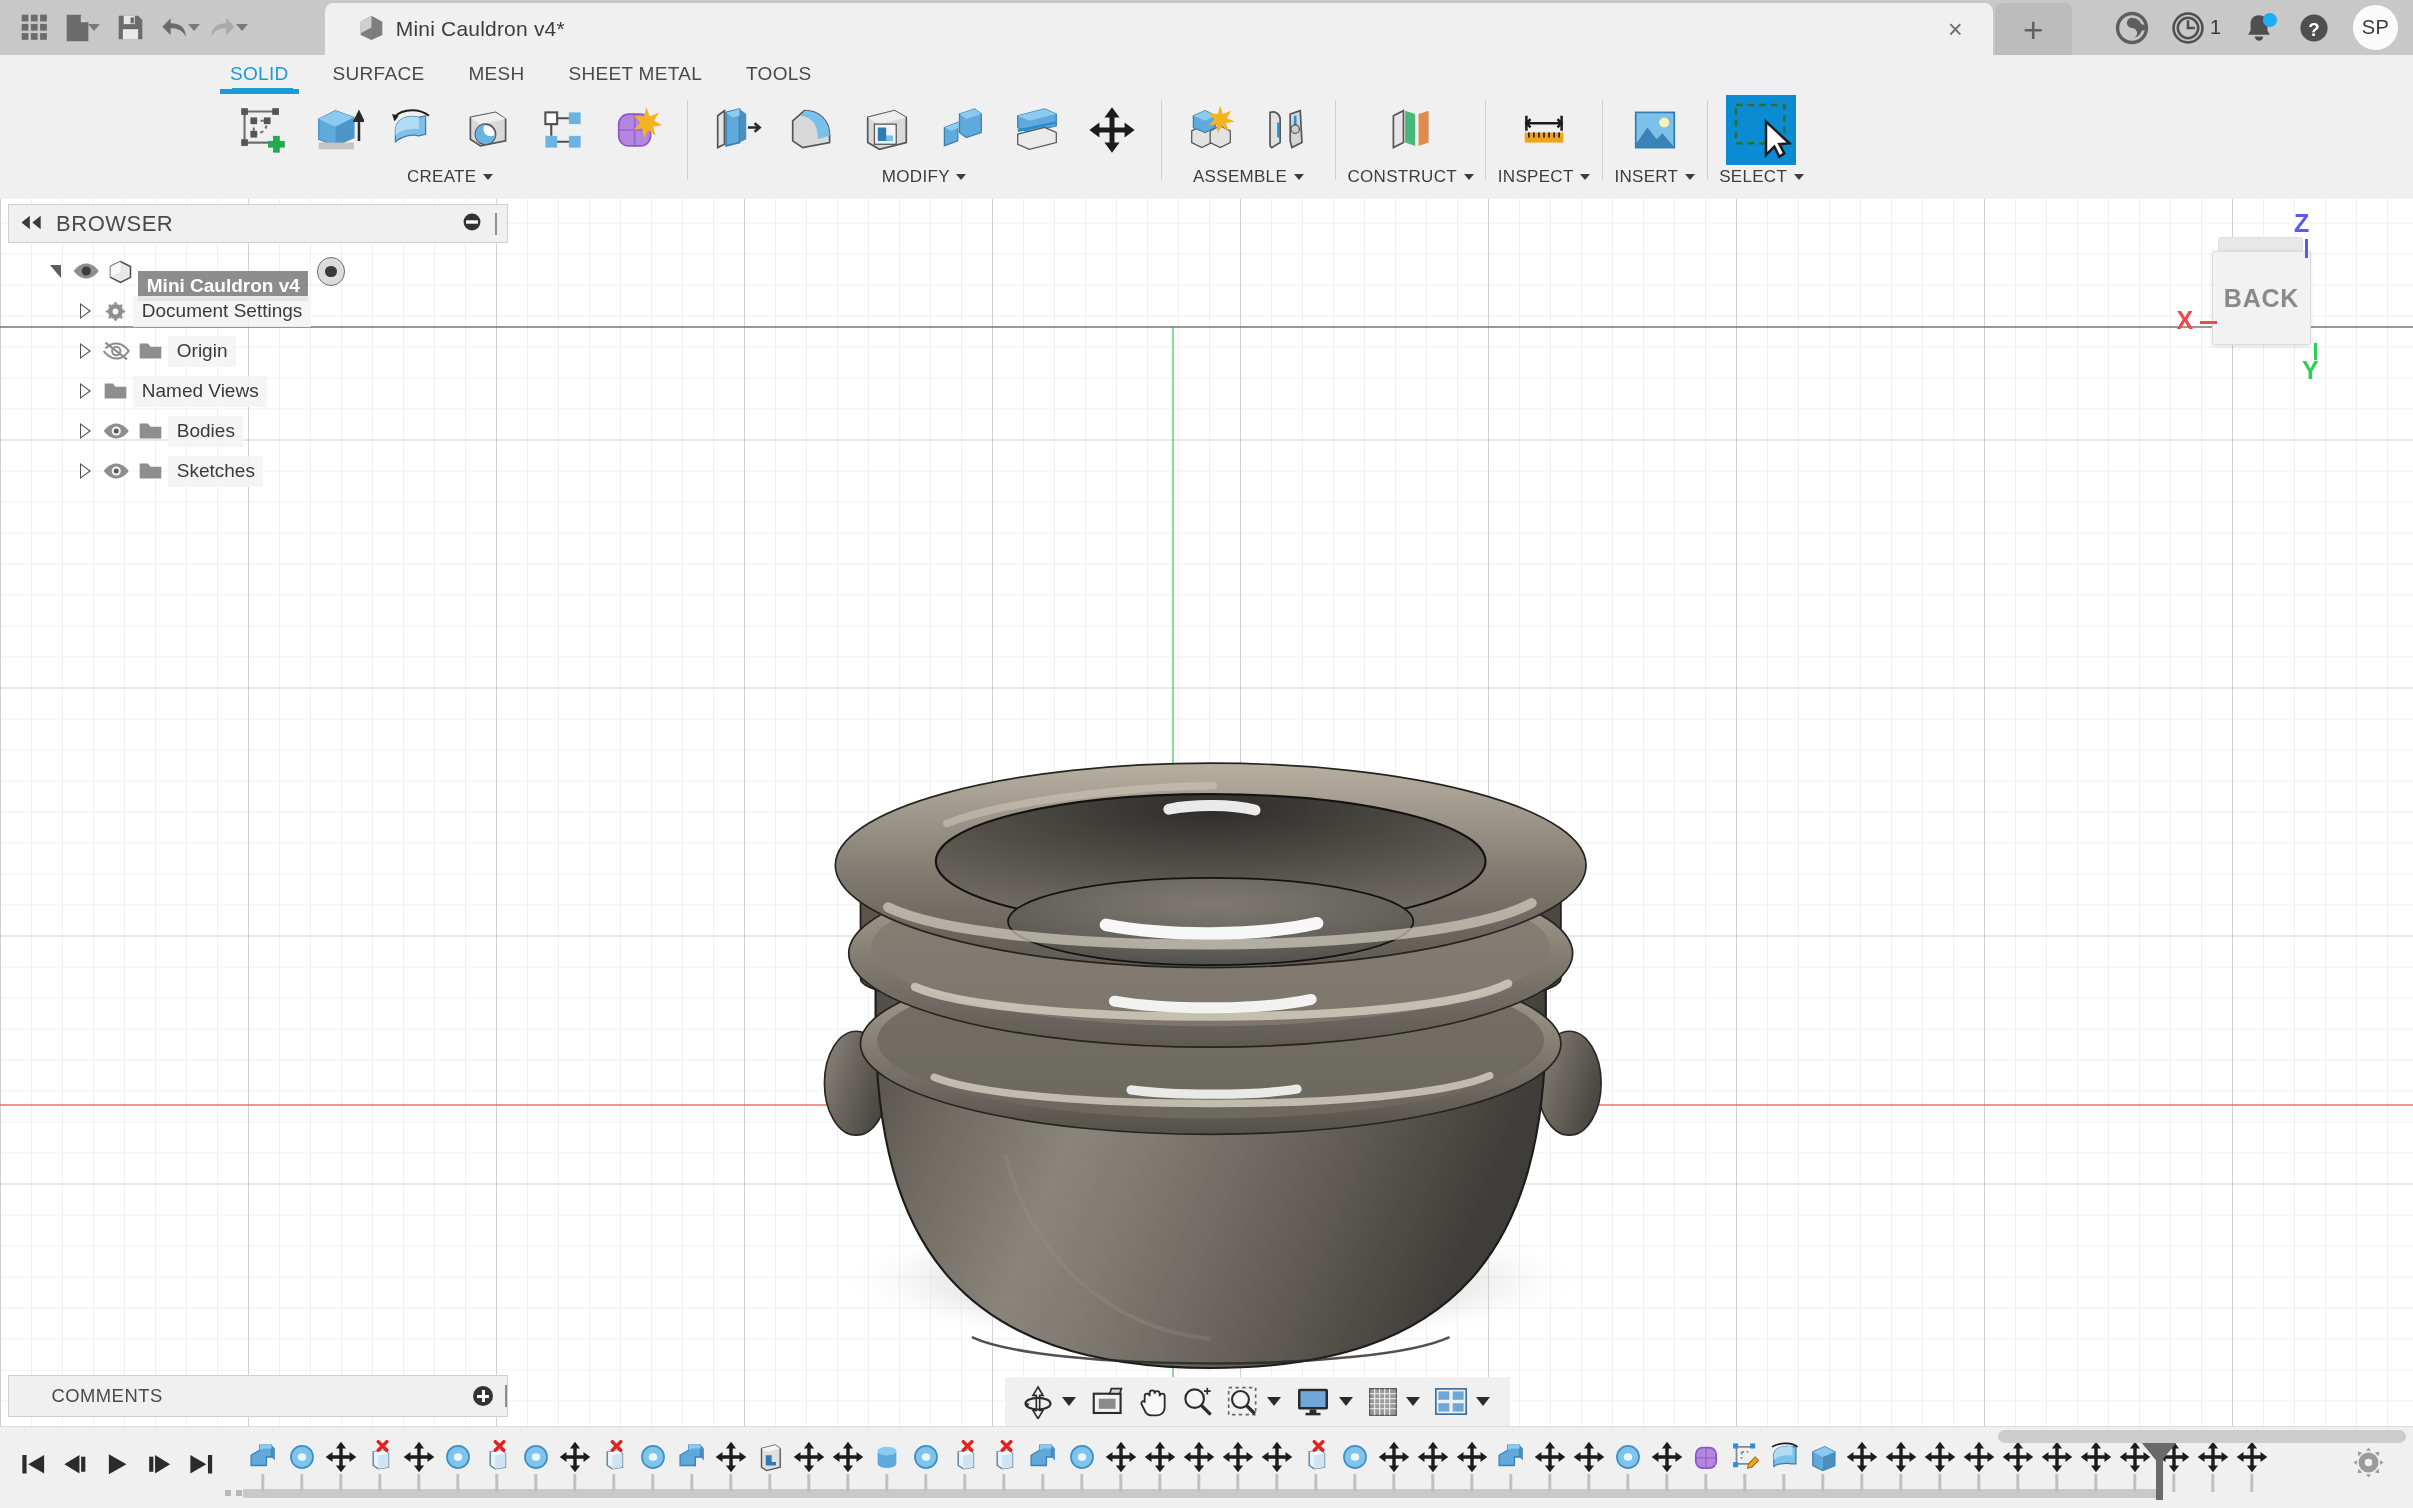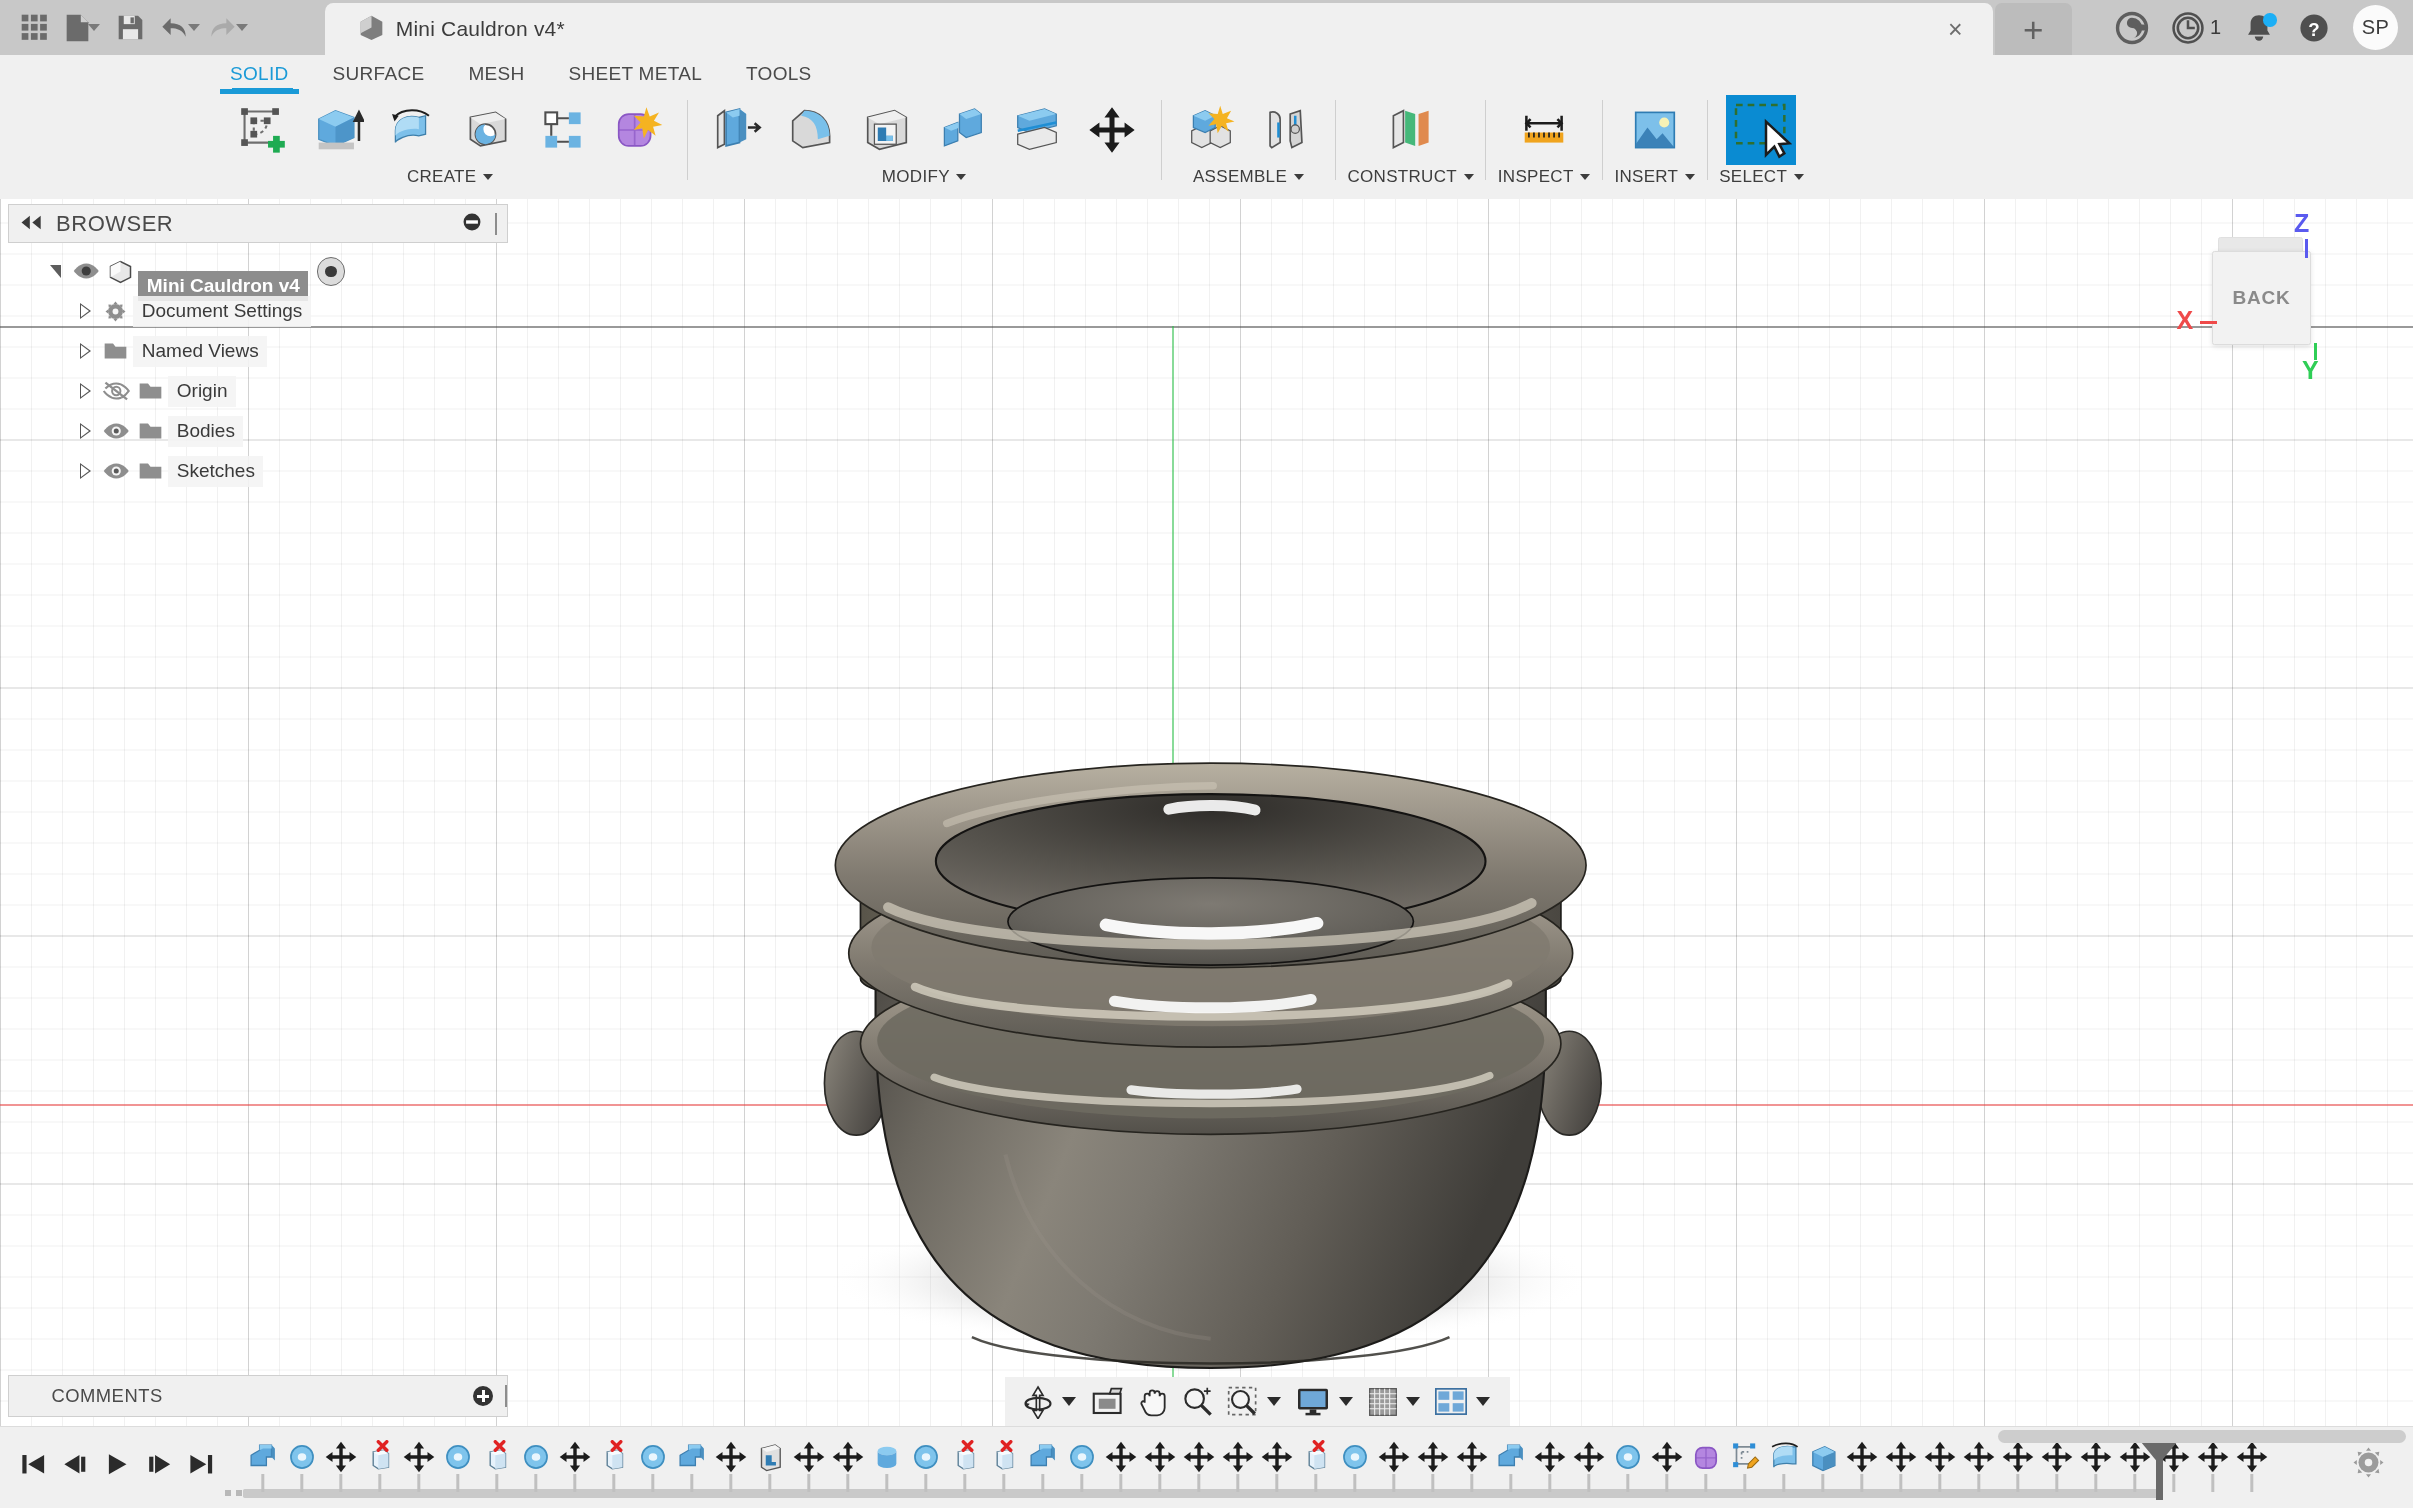--- a/index.html
+++ b/index.html
@@ -188,21 +188,21 @@
   .vc-box {
     position: absolute; left: 44px; top: 44px; width: 99px; height: 94px;
     background: #f2f2f2; border: 1.7px solid #dcdcdc; border-radius: 2.5px;
     display: flex; align-items: center; justify-content: center;
     box-shadow: 0 1.7px 5px rgba(0,0,0,0.10);
   }
   .vc-top {
     position: absolute; left: 50px; top: 30px; width: 85px; height: 17px;
     background: #e8e8e8; border: 1.7px solid #e0e0e0; border-radius: 2.5px 2.5px 0 0;
   }
-  .vc-face { font-size: 19px; color: #8a8a8a; font-weight: bold; letter-spacing: 0.8px; }
+  .vc-face { font-size: 25px; color: #8a8a8a; font-weight: bold; letter-spacing: 0.8px; }
   .vc-z { position: absolute; left: 126px; top: 1.7px; font-size: 25px; color: #5a5aef; font-weight: bold; }
   .vc-z-line { position:absolute; left:137px; top:32px; width:2.5px; height:18.4px; background:#5a5aef; }
   .vc-x { position: absolute; left: 8.4px; top: 99px; font-size: 25px; color: #ef4a4a; font-weight: bold; }
   .vc-x-line { position:absolute; left:32px; top:114px; width:17px; height:2.5px; background:#ef4a4a; }
   .vc-y { position: absolute; left: 134px; top: 149px; font-size: 25px; color: #2fce56; font-weight: bold; }
   .vc-y-line { position:absolute; left:146px; top:136px; width:2.5px; height:17px; background:#2fce56; }
 
   
   .model { position: absolute; left: 0; top: 0; width: 2413px; height: 1228px; pointer-events: none; }
 
@@ -778,46 +778,46 @@
             <circle cx="15" cy="15" r="3.5" fill="#f6f6f6"></circle>
           </svg>
         </span>
         <span class="tlabel">Document Settings</span>
       </div>
 
       <div class="trow" style="padding-left:65px">
         <span class="twist">
           <span class="tri-right"></span>
         </span>
-        <span class="ticon">
-          <svg width="25" height="22" viewBox="0 0 30 26">
-            <path d="M2 4 h10 l3 4 h13 v14 H2 Z" fill="#8e8e8e"></path>
-          </svg>
-        </span>
-        <span class="tlabel">Named Views</span>
-      </div>
-
-      <div class="trow" style="padding-left:65px">
-        <span class="twist">
-          <span class="tri-right"></span>
-        </span>
         <span class="eye">
           <svg width="28.5" height="20" viewBox="0 0 34 24">
             <path d="M4 9 C9 4 14 3 17 3 C26 3 32 12 32 12 C30 15 27 18 23 20" fill="none" stroke="#8e8e8e" stroke-width="2.6"></path>
             <path d="M2 12 C2 12 8 21 17 21 C19 21 21 20.6 23 20" fill="none" stroke="#8e8e8e" stroke-width="2.6"></path>
             <circle cx="17" cy="12" r="5" fill="none" stroke="#8e8e8e" stroke-width="2.4"></circle>
             <path d="M4 2 L30 22" stroke="#8e8e8e" stroke-width="2.8"></path>
           </svg>
         </span>
         <span class="ticon">
           <svg width="25" height="22" viewBox="0 0 30 26">
             <path d="M2 4 h10 l3 4 h13 v14 H2 Z" fill="#8e8e8e"></path>
           </svg>
         </span>
         <span class="tlabel">Origin</span>
+      </div>
+
+      <div class="trow" style="padding-left:65px">
+        <span class="twist">
+          <span class="tri-right"></span>
+        </span>
+        <span class="ticon">
+          <svg width="25" height="22" viewBox="0 0 30 26">
+            <path d="M2 4 h10 l3 4 h13 v14 H2 Z" fill="#8e8e8e"></path>
+          </svg>
+        </span>
+        <span class="tlabel">Named Views</span>
       </div>
 
       <div class="trow" style="padding-left:65px">
         <span class="twist">
           <span class="tri-right"></span>
         </span>
         <span class="eye">
           <svg width="28.5" height="20" viewBox="0 0 34 24">
             <path d="M17 3 C26 3 32 12 32 12 C32 12 26 21 17 21 C8 21 2 12 2 12 C2 12 8 3 17 3 Z" fill="#8e8e8e"></path>
             <circle cx="17" cy="12" r="5.5" fill="#f4f4f4"></circle>

